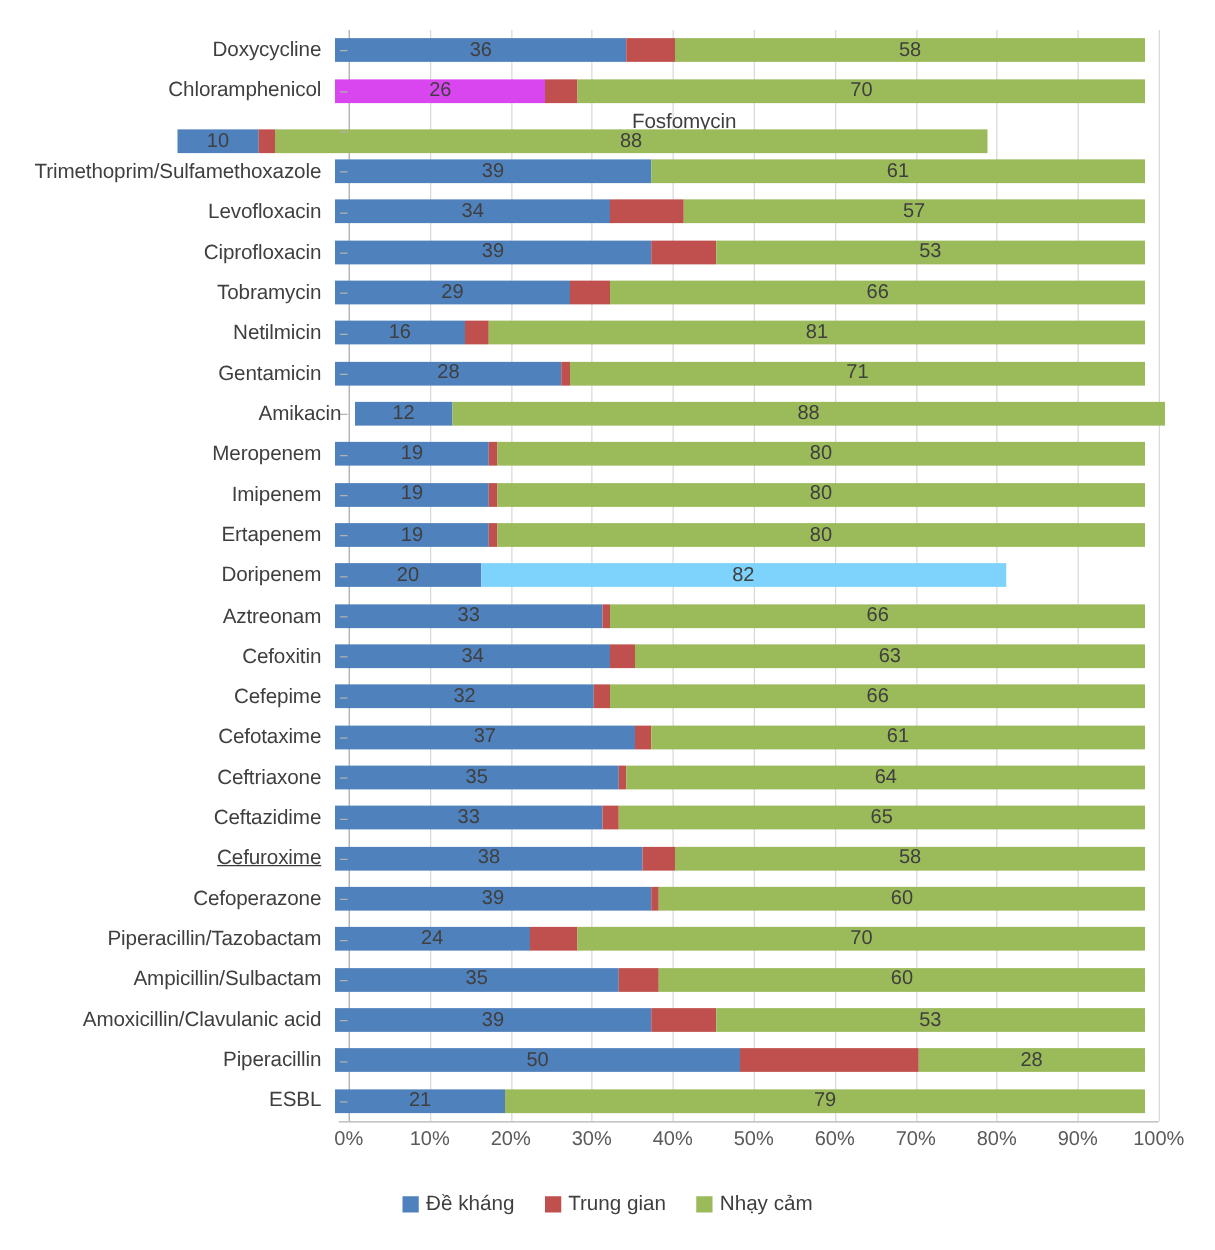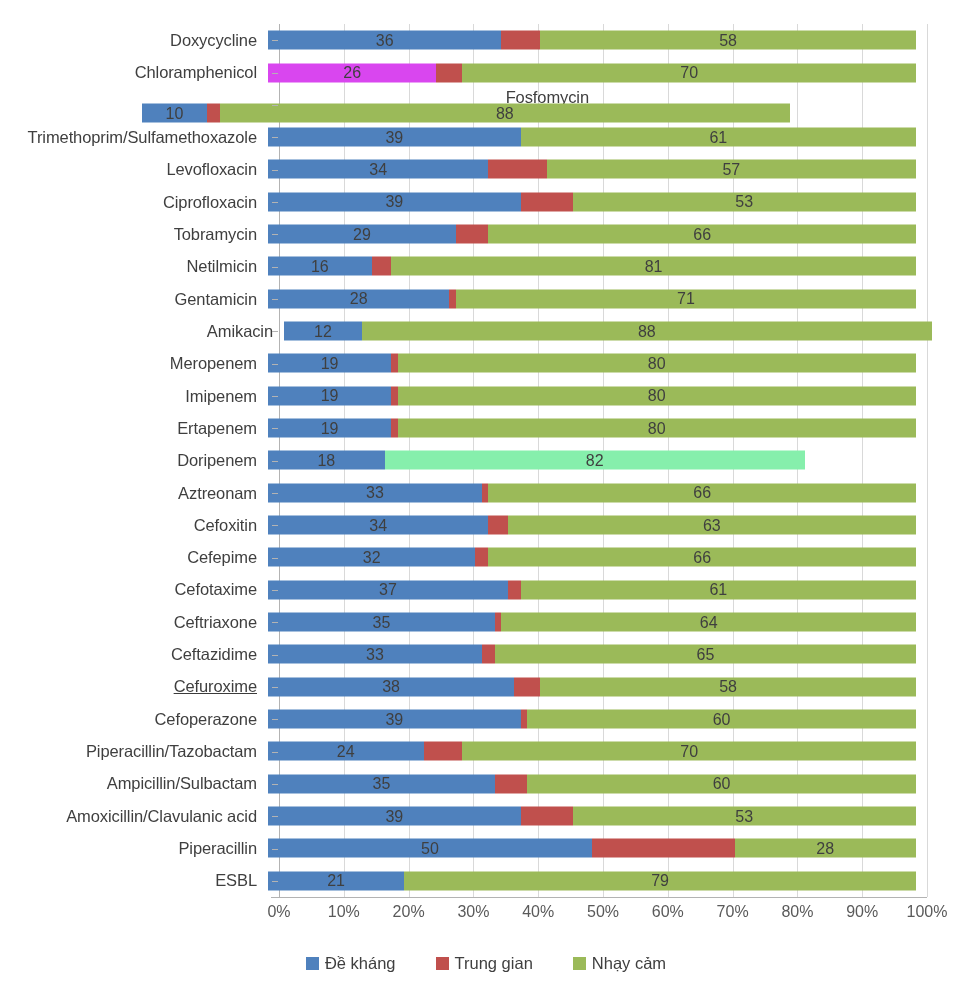--- a/index.html
+++ b/index.html
@@ -149,21 +149,21 @@
 
   
   .legend {
     position: absolute;
     left: 0;
     top: 955px;
     width: 972px;
     display: flex;
     align-items: center;
     justify-content: center;
-    gap: 40px;
+    gap: 24px;
   }
   .legend-item {
     display: flex;
     align-items: center;
     gap: 6px;
   }
   .legend-swatch {
     width: 13px;
     height: 13px;
     display: inline-block;
@@ -377,24 +377,24 @@
                 <span class="seg-val">80</span>
               </div>
             </div>
           </div>
         </div>
         <div class="row" style="height: 32.3333px;">
           <div class="cat-label">Doripenem</div>
           <div class="bar-track">
             <div class="bar">
               <div class="seg seg-r" title="Đề kháng: 18%" style="width: 116.64px; background: rgb(79, 129, 189);">
-                <span class="seg-val">18</span>
+                <span class="seg-val">20</span>
               </div>
               <div class="seg seg-i" title="Trung gian: 0%" style="width: 0px; background: rgb(192, 80, 77);"></div>
-              <div class="seg seg-s" title="Nhạy cảm: 82%" style="width: 420px; background: #86efac;">
+              <div class="seg seg-s" title="Nhạy cảm: 82%" style="width: 420px; background: #7dd3fc;">
                 <span class="seg-val">82</span>
               </div>
             </div>
           </div>
         </div>
         <div class="row" style="height: 32.3333px;">
           <div class="cat-label">Aztreonam</div>
           <div class="bar-track">
             <div class="bar">
               <div class="seg seg-r" title="Đề kháng: 33%" style="width: 213.84px; background: rgb(79, 129, 189);">

